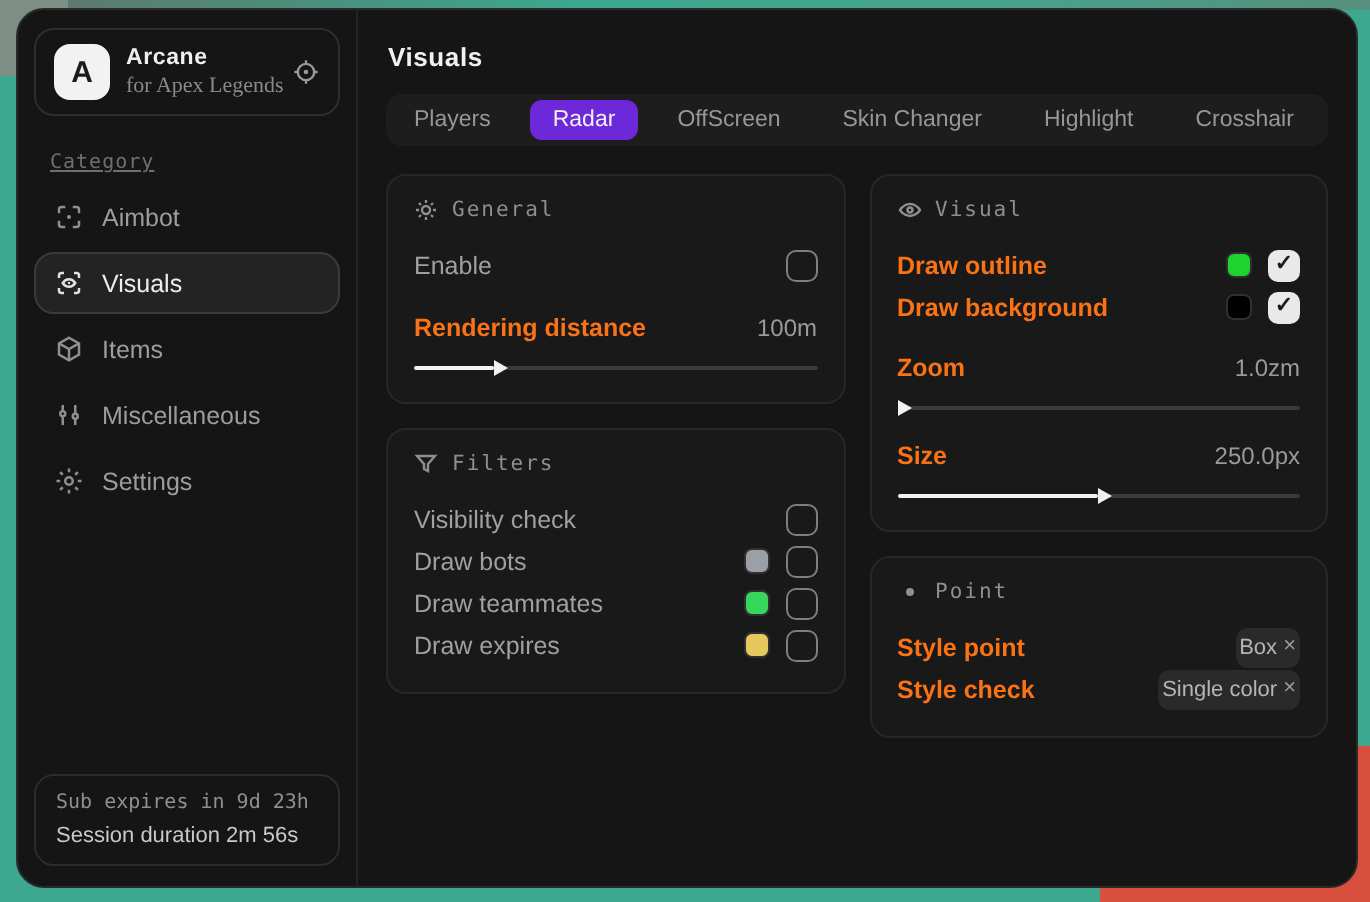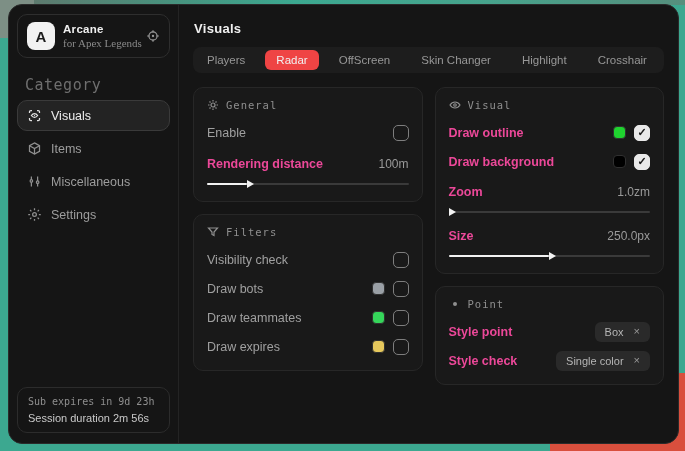--- a/index.html
+++ b/index.html
@@ -29,21 +29,21 @@
   }
   .brand-logo {
     width:28px; height:28px; border-radius:8px; background:#f2f2f2; color:#1b1b1b;
     font-weight:bold; font-size:15px; display:flex; align-items:center; justify-content:center;
   }
   .brand-text { flex:1; min-width:0; }
   .brand-name { color:#efefef; font-size:11.5px; font-weight:bold; letter-spacing:.3px; }
   .brand-sub { color:#8a8a8a; font-size:11px; font-family:Liberation Serif, serif; margin-top:2px; white-space:nowrap; }
   .brand-gear { color:#9a9a9a; display:flex; cursor:pointer; }
 
-  .cat-label { color:#6f6f6f; font-size:15px; font-family:"DejaVu Sans Mono",monospace; letter-spacing:.5px; margin:14px 0 6px 16px; }
+  .cat-label { color:#6f6f6f; font-size:10px; font-family:"DejaVu Sans Mono",monospace; letter-spacing:.5px; margin:14px 0 6px 16px;text-decoration:underline; }
 
   .nav { display:flex; flex-direction:column; gap:2px; padding:0 8px; }
   .nav-item {
     display:flex; align-items:center; gap:9px; padding:7px 9px; border:1px solid transparent;
     border-radius:10px; color:#9d9d9d; font-size:12.5px; cursor:pointer;
   }
   .nav-item .nicon { display:flex; color:#8f8f8f; }
   .nav-item.selected { background:#232323; border-color:#3a3a3a; color:#ededed; }
   .nav-item.selected .nicon { color:#e0e0e0; }
 
@@ -53,58 +53,58 @@
   .footer-line2 { color:#c9c9c9; font-size:11px; margin-top:5px; white-space:nowrap; }
 
   
   .main { flex:1; display:flex; flex-direction:column; }
   .main-title { color:#f0f0f0; font-size:13px; font-weight:bold; letter-spacing:.3px; padding:16px 0 0 15px; }
   .tabs {
     margin:11px 14px 0 14px; background:#1d1d1d; border-radius:8px; padding:3px;
     display:flex; align-items:center; gap:9px;
   }
   .tab { color:#979797; font-size:11.5px; padding:4px 11px; border-radius:6px; cursor:pointer; white-space:nowrap; }
-  .tab.selected { background:#ef4444; color:#f0f0f0; }
+  .tab.selected { background:#6d28d9; color:#f0f0f0; }
 
   .content { display:grid; grid-template-columns:1fr 1fr; gap:12px; padding:14px; align-items:start; }
   .col { display:flex; flex-direction:column; gap:12px; }
 
   .panel { background:#191919; border:1px solid #272727; border-radius:10px; padding:11px 13px 13px 13px; }
   .panel-title {
     display:flex; align-items:center; gap:7px; color:#8f8f8f; font-size:10.5px;
     font-family:"DejaVu Sans Mono",monospace; letter-spacing:1px; margin-bottom:11px;
   }
   .panel-title .picon { display:flex; color:#8f8f8f; }
 
-  .row { display:flex; align-items:center; justify-content:space-between; min-height:21px; margin-top:8px; }
+  .row { display:flex; align-items:center; justify-content:space-between; min-height:21px; margin-top:0; }
   .row:first-of-type { margin-top:0; }
   .lbl-dim { color:#a0a0a0; font-size:12.5px; }
-  .lbl-strong { color:#ec4899; font-size:12.5px; font-weight:bold; }
+  .lbl-strong { color:#f97316; font-size:12.5px; font-weight:bold; }
   .val { color:#9a9a9a; font-size:12px; }
   .ctrl { display:flex; align-items:center; gap:8px; }
 
   .checkbox {
     width:16px; height:16px; border-radius:5px; border:1.5px solid #7e7e7e; background:transparent;
     display:flex; align-items:center; justify-content:center; cursor:pointer;
     color:transparent; font-size:11px; line-height:1;
   }
   .checkbox.checked { background:#e9e9e9; border-color:#e9e9e9; color:#1a1a1a; font-weight:bold; }
   .swatch { width:13px; height:13px; border-radius:4px; border:1px solid #303030; cursor:pointer; }
 
   .slider { position:relative; height:8px; margin-top:6px; cursor:pointer; }
   .slider .track { position:absolute; left:0; right:0; top:3px; height:2px; background:#3a3a3a; border-radius:2px; }
   .slider .fill { position:absolute; left:0; top:3px; height:2px; background:#f2f2f2; border-radius:2px; }
   .slider .thumb {
     position:absolute; right:-7px; top:-3px; width:0; height:0;
     border-left:7px solid #f2f2f2; border-top:4px solid transparent; border-bottom:4px solid transparent;
   }
 
   .pill {
-    display:flex; align-items:center; gap:10px; background:#2a2a2a; border-radius:6px;
-    padding:4px 10px; cursor:pointer;
+    display:flex; align-items:center; gap:3px; background:#2a2a2a; border-radius:6px;
+    padding:4px 2px; cursor:pointer;
   }
   .pill .pill-text { color:#b5b5b5; font-size:11px; }
   .pill .pill-x { color:#9a9a9a; font-size:11px; line-height:1; cursor:pointer; }
 
   svg { display:block; }
 </style>
 </head>
 <body>
 
 <div class="bg-topleft"></div>
@@ -126,20 +126,29 @@
           <circle cx="12" cy="12" r="7"></circle>
             <circle cx="12" cy="12" r="2" fill="currentColor" stroke="none"></circle>
           <path d="M12 2v4M12 18v4M2 12h4M18 12h4"></path>
         </svg>
       </span>
     </div>
 
     <div class="cat-label">Category</div>
 
     <div class="nav">
+      <div class="nav-item">
+        <span class="nicon">
+          <svg width="15" height="15" viewBox="0 0 24 24" fill="none" stroke="currentColor" stroke-width="2">
+            <path d="M4 9V6a2 2 0 0 1 2-2h3M15 4h3a2 2 0 0 1 2 2v3M20 15v3a2 2 0 0 1-2 2h-3M9 20H6a2 2 0 0 1-2-2v-3"></path>
+            <circle cx="12" cy="12" r="1.6" fill="currentColor" stroke="none"></circle>
+          </svg>
+        </span>
+        <span>Aimbot</span>
+      </div>
       <div class="nav-item selected">
         <span class="nicon">
           <svg width="15" height="15" viewBox="0 0 24 24" fill="none" stroke="currentColor" stroke-width="2">
             <path d="M4 8V6a2 2 0 0 1 2-2h2M16 4h2a2 2 0 0 1 2 2v2M20 16v2a2 2 0 0 1-2 2h-2M8 20H6a2 2 0 0 1-2-2v-2"></path>
             <path d="M7 12s2-3 5-3 5 3 5 3-2 3-5 3-5-3-5-3z"></path>
               <circle cx="12" cy="12" r="1" fill="currentColor" stroke="none"></circle>
           </svg>
         </span>
         <span>Visuals</span>
       </div>

